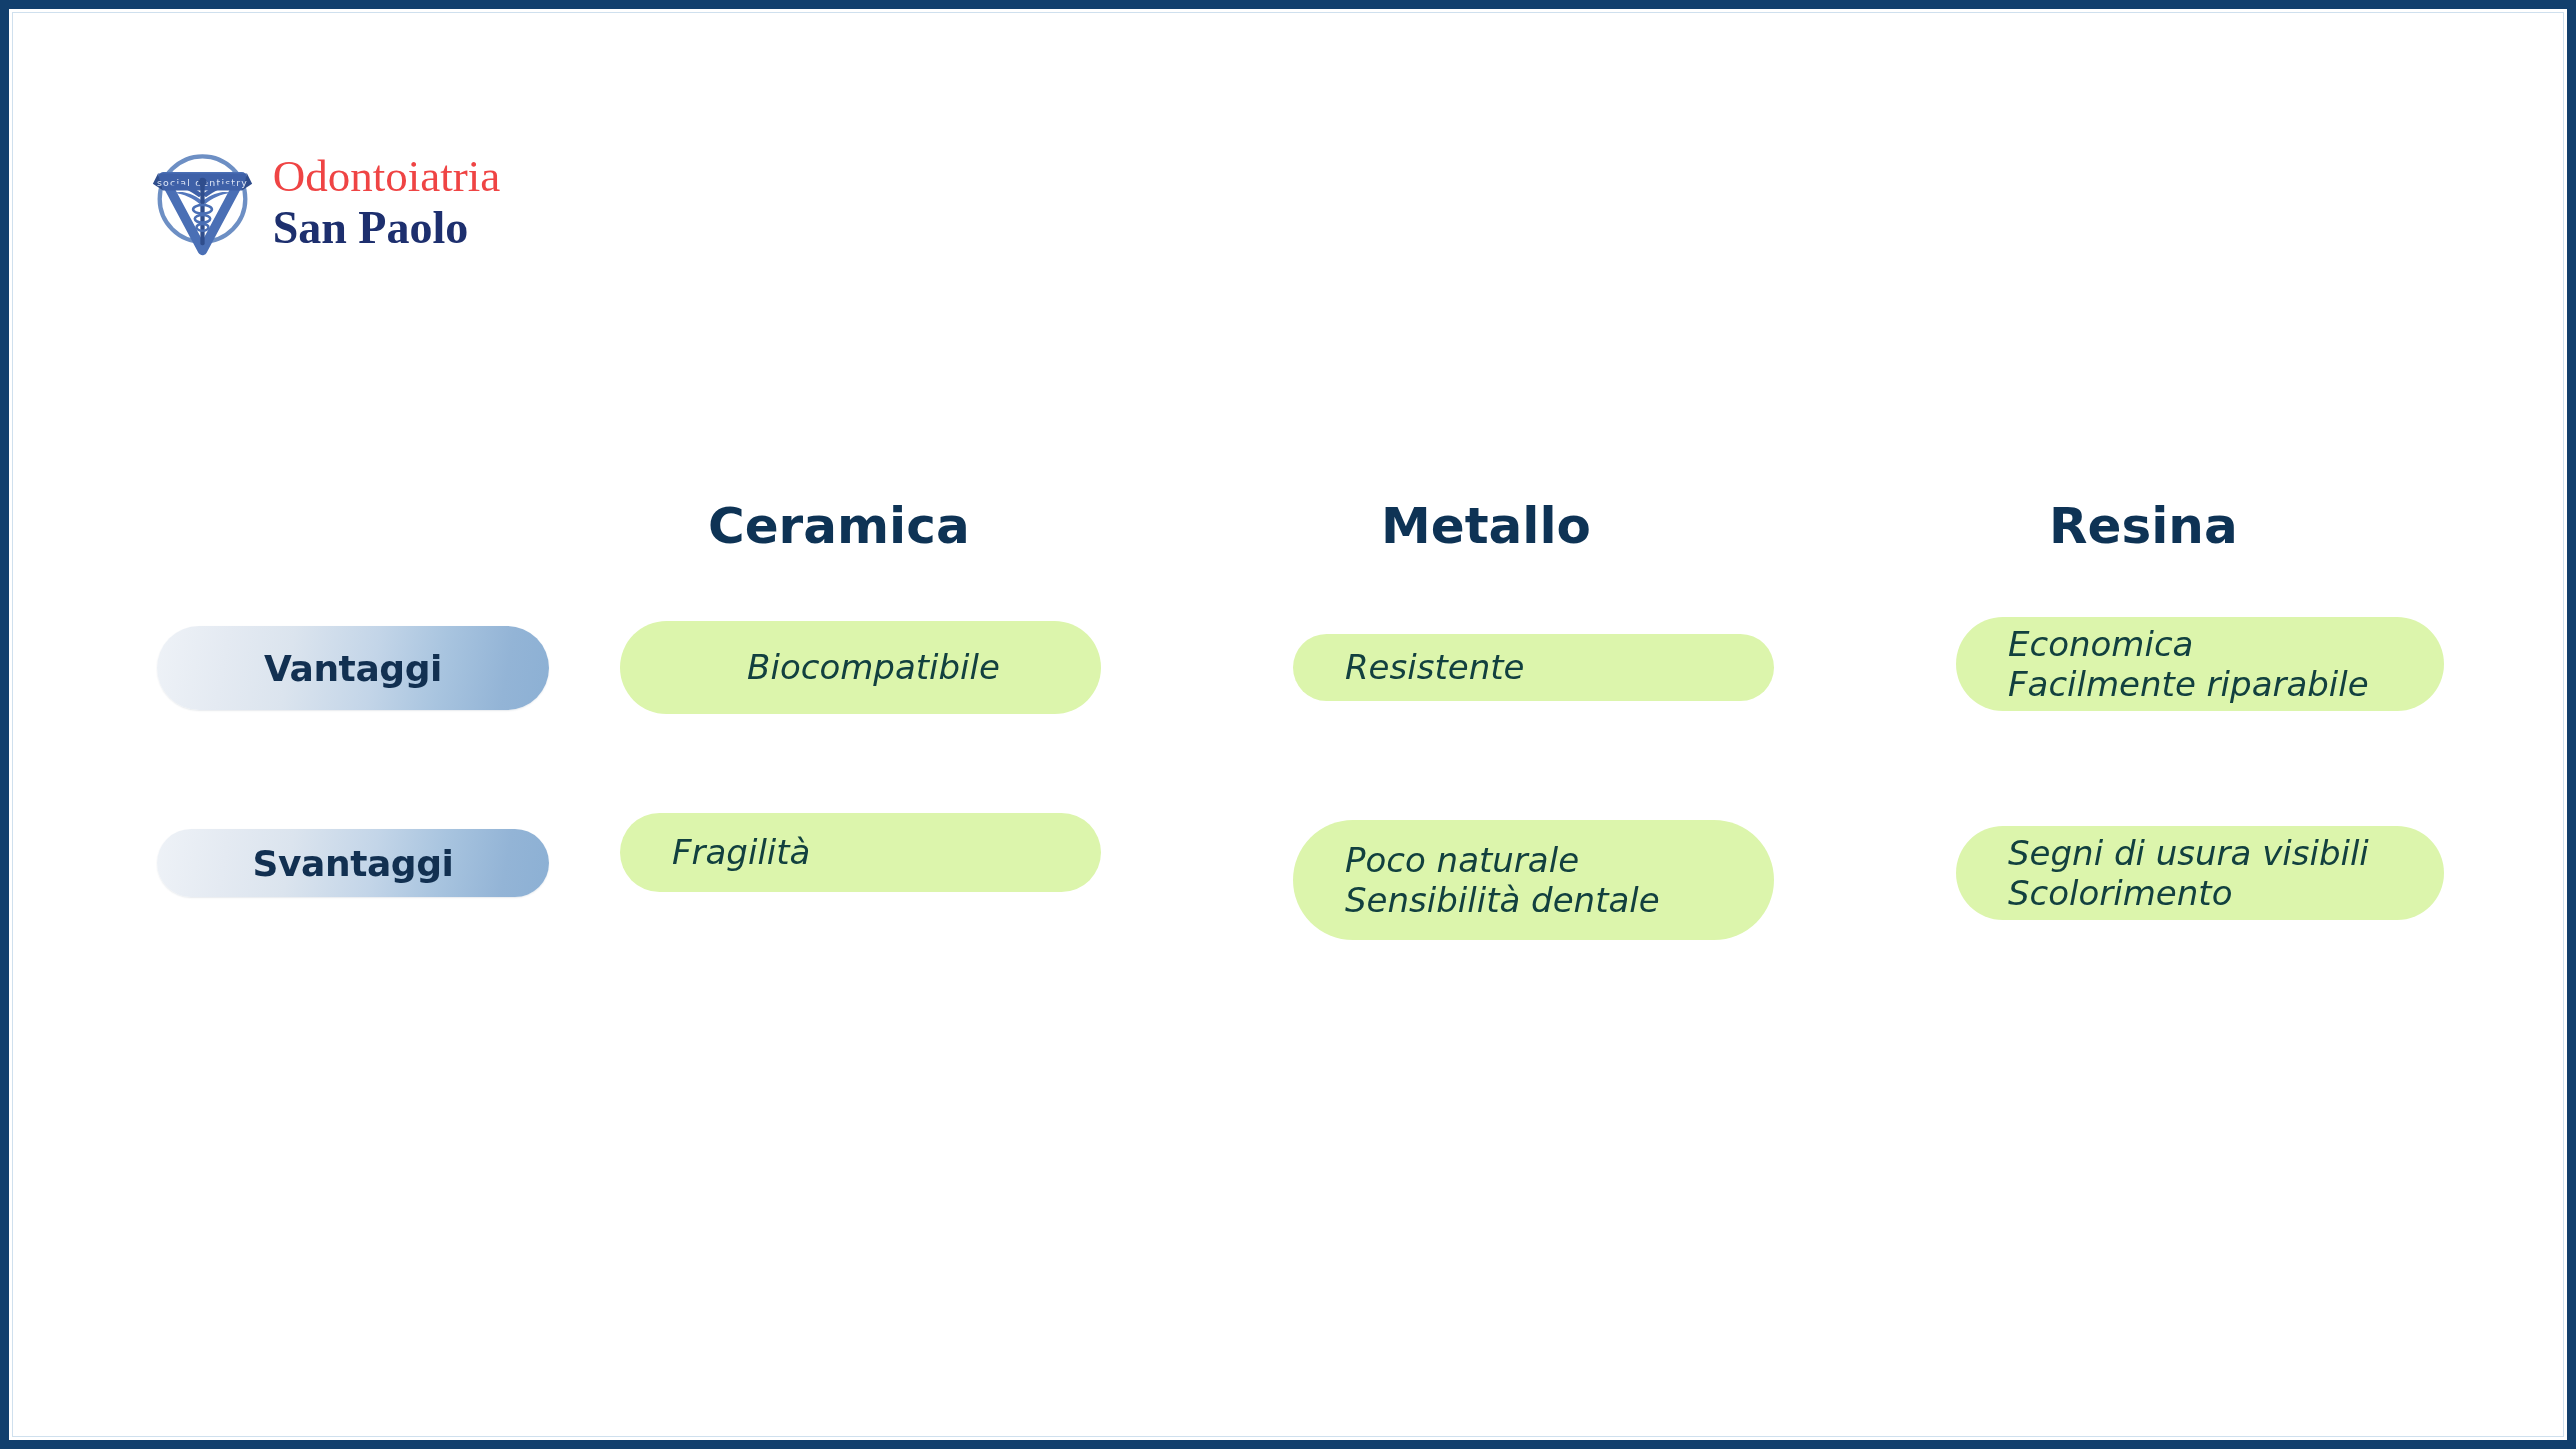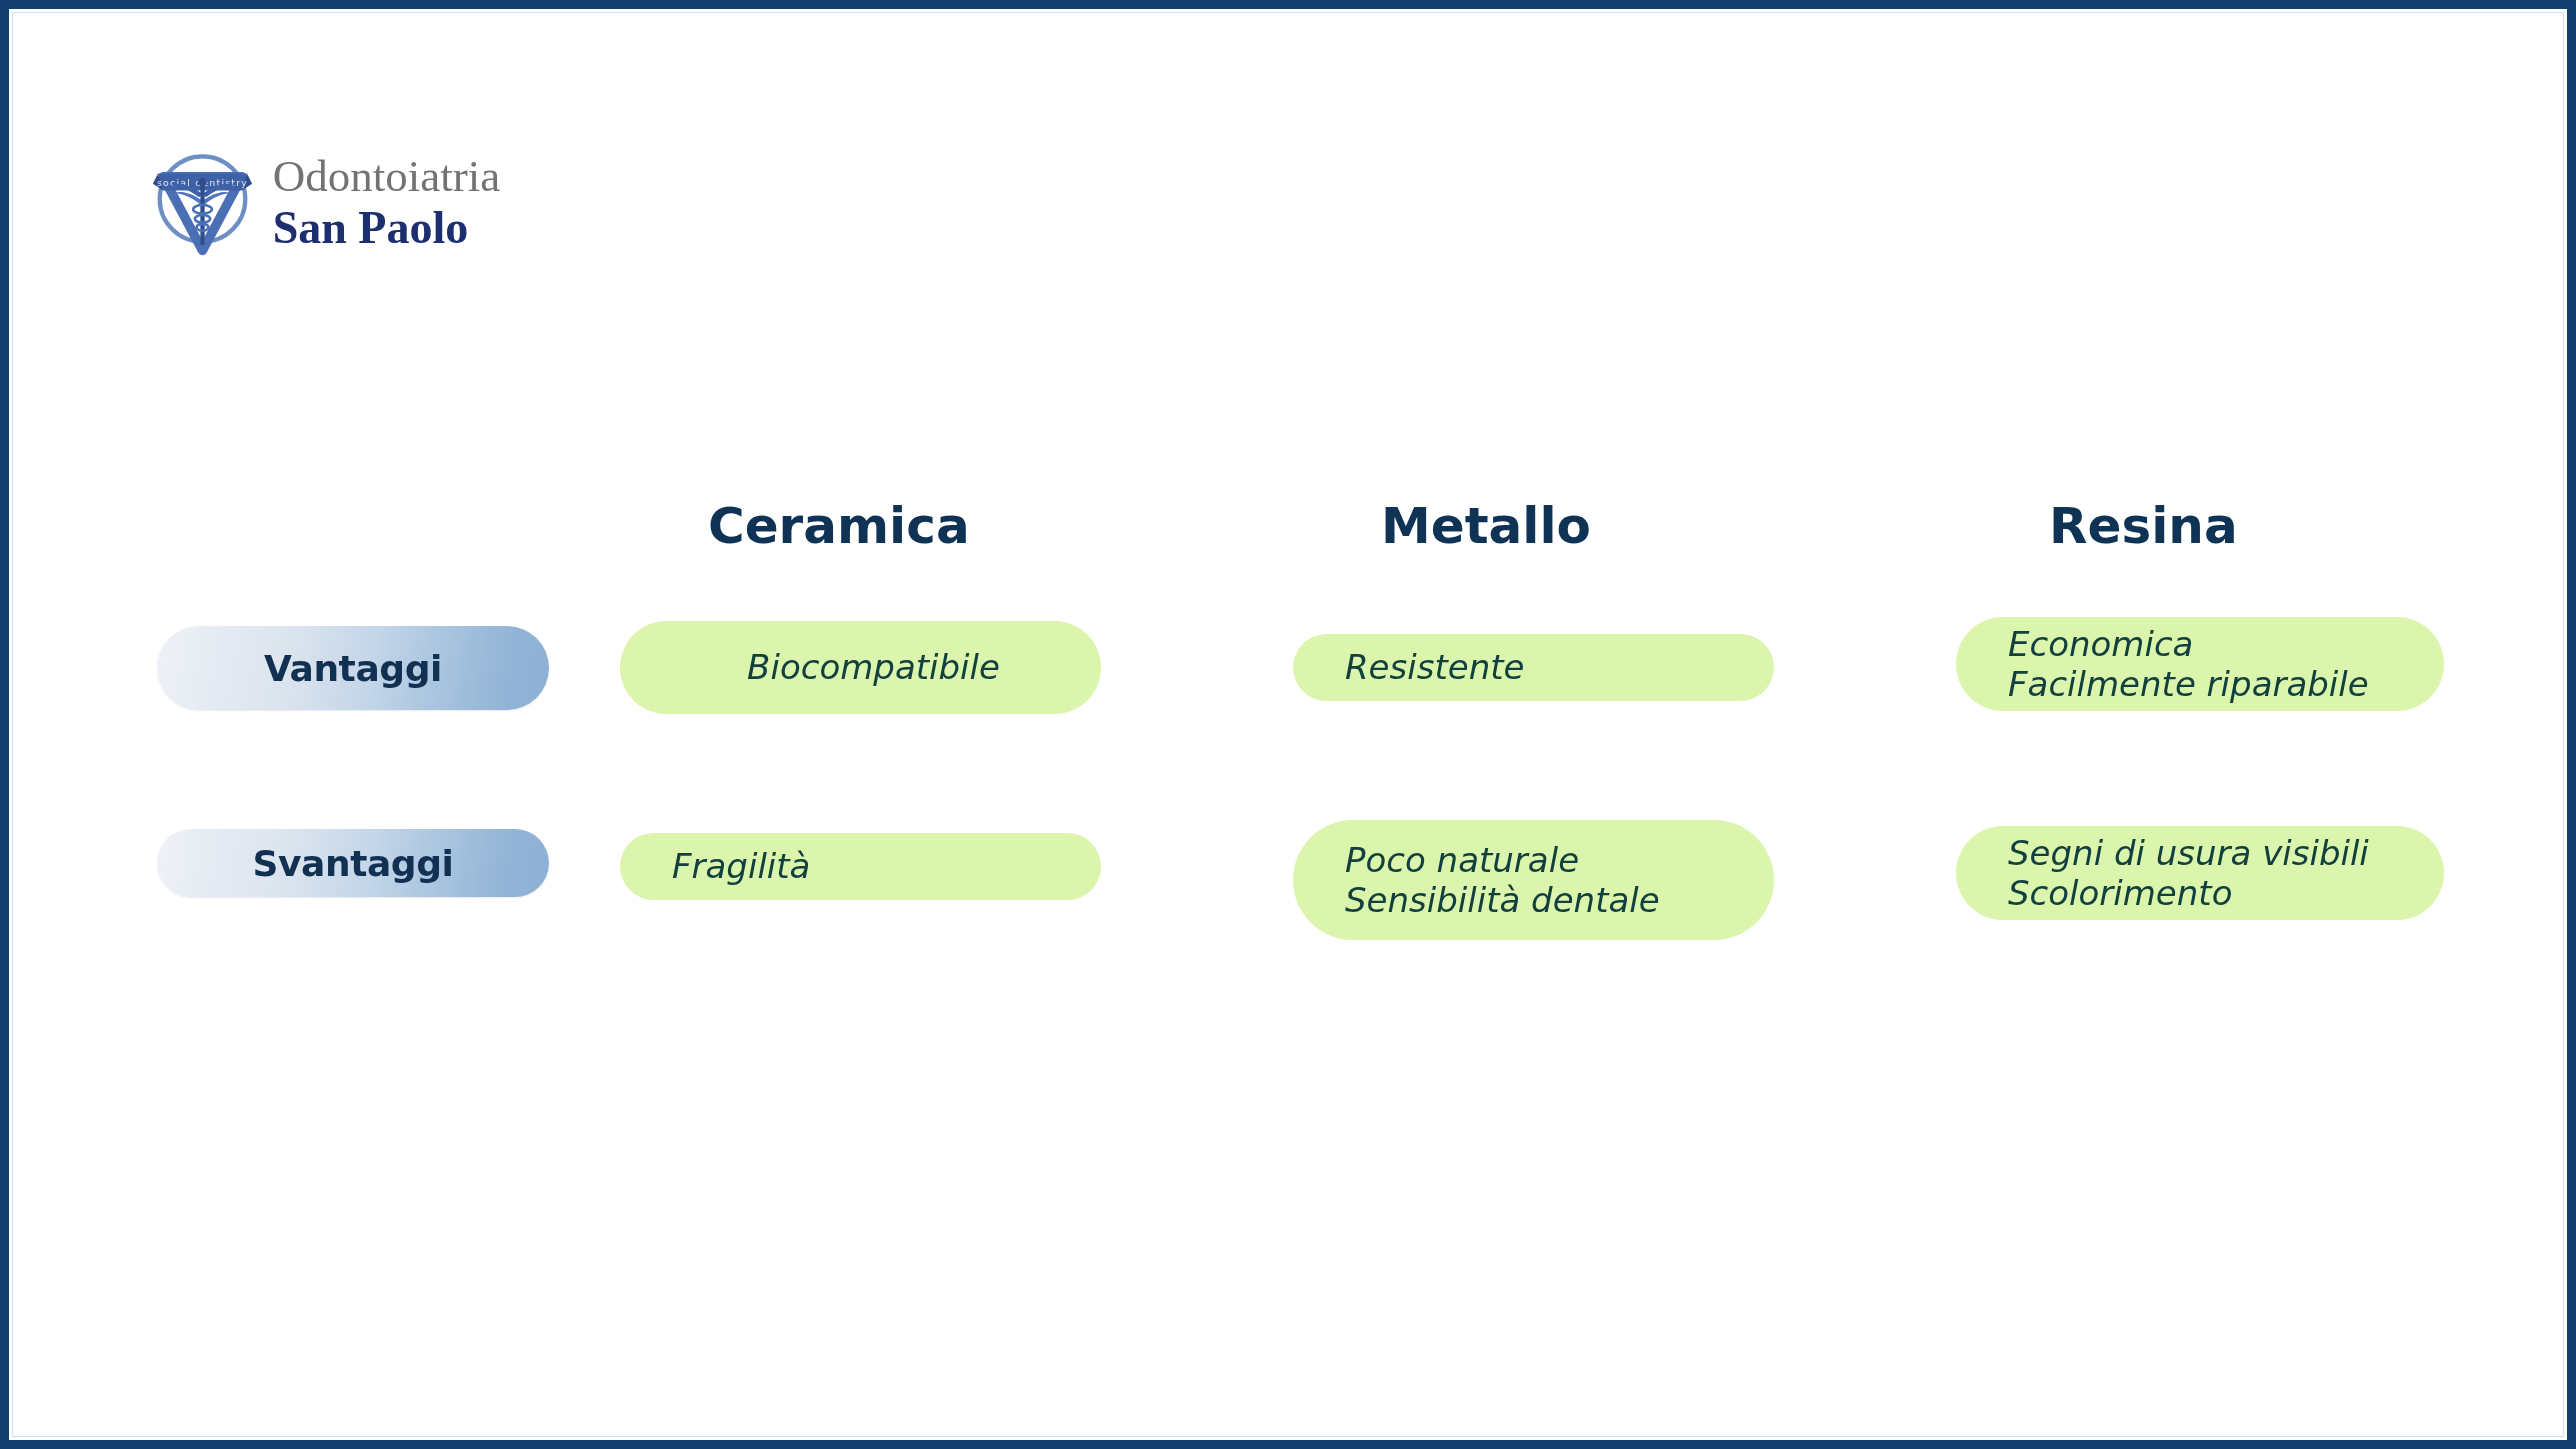--- a/index.html
+++ b/index.html
@@ -44,21 +44,21 @@
   #logo-mark { width: 113px; height: 113px; display: block; }
   #logo-wordmark {
     display: flex;
     flex-direction: column;
     justify-content: center;
     line-height: 1.0;
   }
   #logo-line1 {
     font-family: "Liberation Serif", serif;
     font-size: 45px;
-    color: #737373;
+    color: #ef4444;
     letter-spacing: 0px;
   }
   #logo-line2 {
     font-family: "Liberation Serif", serif;
     font-size: 46px;
     font-weight: bold;
     color: #1d2f6e;
     margin-top: 5.2px;
   }
 
@@ -189,21 +189,21 @@
       <div class="lines">
         <div class="cell-line">Economica</div>
         <div class="cell-line">Facilmente riparabile</div>
       </div>
     </div>
 
     <div class="row-pill" style="left:148px; top:820px; width:392px; height:68px;">
       <span class="row-pill-label">Svantaggi</span>
     </div>
 
-    <div class="cell-pill" style="left:611px; top:824px; width:481px; height:67px;">
+    <div class="cell-pill" style="left:611px; top:804px; width:481px; height:79px;">
       <div class="lines">
         <div class="cell-line">Fragilità</div>
       </div>
     </div>
 
     <div class="cell-pill" style="left:1284px; top:811px; width:481px; height:120px;">
       <div class="lines">
         <div class="cell-line">Poco naturale</div>
         <div class="cell-line">Sensibilità dentale</div>
       </div>

